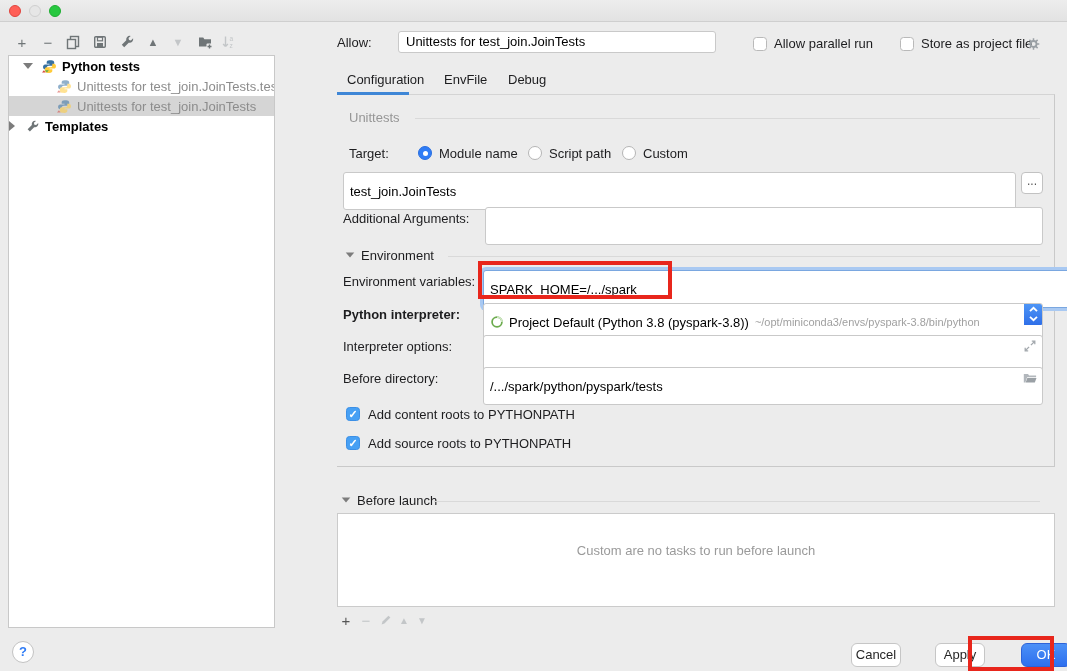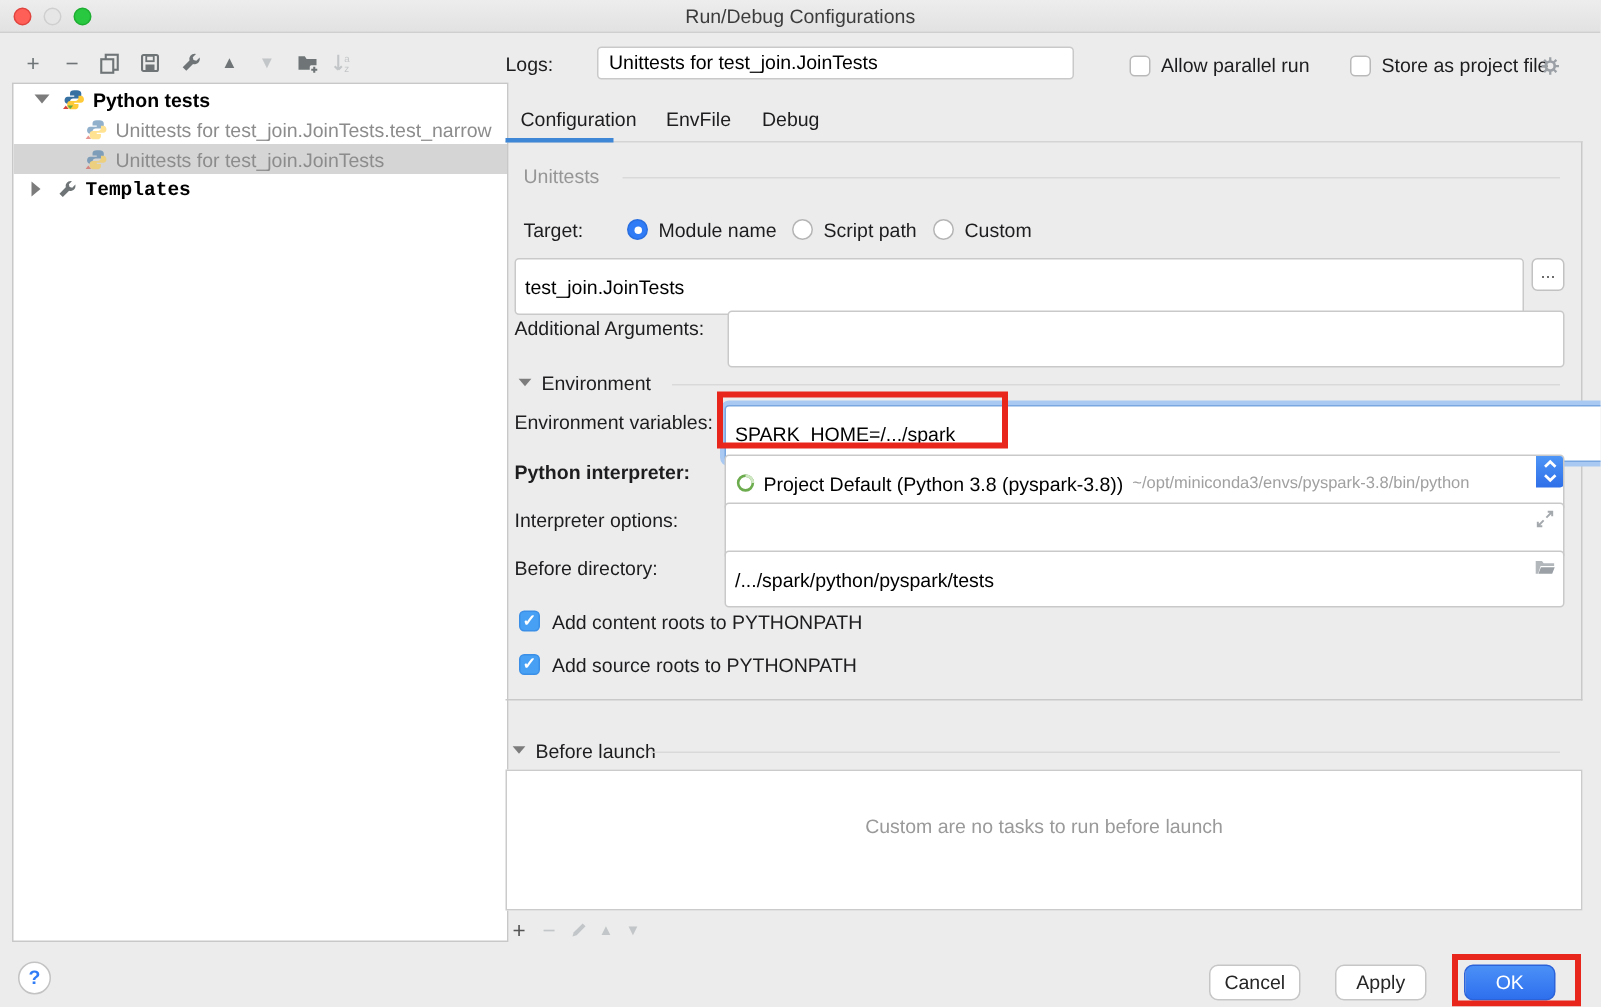--- a/index.html
+++ b/index.html
@@ -16,21 +16,21 @@
   .tl.min { left:29px; background:#e6e6e6; border:1px solid #cfcfcf; }
   .tl.zoom { left:49px; background:#28c840; border:1px solid #1eae32; }
   .titletext { position:absolute; top:3px; left:0; width:1067px; text-align:center; font-size:13px; color:#3c3c3c; }
 
   
   .tbicon { position:absolute; top:34px; width:16px; height:16px; display:flex; align-items:center; justify-content:center; font-size:15px; color:#6f7577; }
   .tbicon.dis { color:#c3c6c8; }
   .tbicon svg { width:16px; height:16px; }
 
   
-  .treepanel { position:absolute; left:8px; top:55px; width:331px; height:573px; background:#fff; border:1px solid #c8c8c8; overflow:hidden; }
+  .treepanel { position:absolute; left:8px; top:55px; width:267px; height:573px; background:#fff; border:1px solid #c8c8c8; overflow:hidden; }
   .trow { position:relative; height:20px; display:flex; align-items:center; white-space:nowrap; overflow:hidden; font-size:13px; }
   .trow.sel { background:#d5d5d5; }
   .disc { width:0; height:0; display:inline-block; }
   .disc.down { border-left:5px solid transparent; border-right:5px solid transparent; border-top:6px solid #7c7c7c; }
   .disc.right { border-top:5px solid transparent; border-bottom:5px solid transparent; border-left:6px solid #7c7c7c; }
   .ticon { width:15px; height:15px; display:inline-block; position:relative; }
   .ticon svg { width:15px; height:15px; display:block; }
   .bold { font-weight:bold; color:#000; }
   .childtxt { color:#8c8c8c; }
 
@@ -58,35 +58,34 @@
   .stepper svg { width:19px; height:22px; }
   .pathtxt { font-size:11px; color:#a0a0a0; margin-left:6px; }
 
   
   .taskpanel { position:absolute; left:337px; top:513px; width:718px; height:94px; background:#fff; border:1px solid #cbcbcb; text-align:center; padding-top:29px; font-size:13px; color:#9a9a9a; }
   .task-tb { position:absolute; top:612px; width:16px; height:16px; display:flex; align-items:center; justify-content:center; font-size:15px; color:#555; }
   .task-tb.dis { color:#c3c6c8; }
   .task-tb svg { width:14px; height:14px; }
 
   
-  .btn { position:absolute; top:643px; width:61px; height:24px; border-radius:6px; background:#fff; border:1px solid #c6c6c6; font-size:13px; color:#262626; text-align:center; line-height:22px; }
+  .btn { position:absolute; top:643px; width:50px; height:24px; border-radius:6px; background:#fff; border:1px solid #c6c6c6; font-size:13px; color:#262626; text-align:center; line-height:22px;margin-left:45px; }
   .btn.primary { background:linear-gradient(#4b90f7,#2e6fee); border-color:#2d63d8; color:#fff; }
   .helpbtn { position:absolute; left:12px; top:641px; width:22px; height:22px; border-radius:50%; background:#fff; border:1px solid #c3c3c3; color:#2f7cf6; font-size:13px; font-weight:bold; text-align:center; line-height:20px; }
 
   
   .redbox { position:absolute; border:4px solid #e8261c; z-index:10; pointer-events:none; }
 </style>
 </head>
 <body>
 
 <div class="titlebar">
   <span class="tl close"></span>
   <span class="tl min"></span>
   <span class="tl zoom"></span>
-  <div class="titletext">Run/Debug Configurations</div>
 </div>
 
 <div class="tbicon" style="left:14px;">+</div>
 <div class="tbicon" style="left:40px;">−</div>
 <div class="tbicon" style="left:65px;">
   <svg viewBox="0 0 16 16">
       <rect x="5.5" y="2.5" width="8" height="10" fill="none" stroke="#6f7577" stroke-width="1.4"></rect>
       <rect x="2.5" y="5.5" width="8" height="9" fill="#ececec" stroke="#6f7577" stroke-width="1.4"></rect>
     </svg>
 </div>
@@ -145,32 +144,32 @@
   <div class="trow sel" style="padding-left:48px;">
     <span class="ticon" style="opacity:.55;">
       <svg viewBox="0 0 16 16">
           <path d="M8 1.2c-2 0-3 .8-3 2.2V5h3v.9H3.3C2 5.9 1.1 7 1.1 8.4S2 10.9 3.3 10.9H5V9.2C5 8 6 7.1 7.2 7.1H11c1.1 0 2-.9 2-2V3.4c0-1.4-1.5-2.2-3-2.2z" fill="#3771a2"></path>
           <path d="M8 14.8c2 0 3-.8 3-2.2V11H8v-.9h4.7c1.3 0 2.2-1.1 2.2-2.5s-.9-2.5-2.2-2.5H11v1.7C11 8 10 8.9 8.8 8.9H5c-1.1 0-2 .9-2 2v1.7c0 1.4 1.5 2.2 3 2.2z" fill="#ffcb3a"></path>
           <path d="M2 12l2 2.5H0z" fill="#d6443c"></path>
         </svg>
     </span>
     <span class="childtxt" style="margin-left:5px;">Unittests for test_join.JoinTests</span>
   </div>
-  <div class="trow" style="padding-left:12px;font-family:Liberation Mono, monospace;">
+  <div class="trow" style="padding-left:0;">
     <span class="disc right"></span>
     <span class="ticon" style="margin-left:10px;">
       <svg viewBox="0 0 16 16">
           <path d="M10.8 1.8a3.6 3.6 0 0 0-3.5 4.5L2.8 10.8 5.2 13.2l4.5-4.5a3.6 3.6 0 0 0 4.4-4.4l-2.2 2.2-1.9-.5-.5-1.9 2.2-2.1a3.6 3.6 0 0 0-.9-.2z" fill="#6f7577"></path>
         </svg>
     </span>
     <span class="bold" style="margin-left:5px;">Templates</span>
   </div>
 </div>
 
-<span class="label" style="left:337px; top:35px;">Logs:</span>
+<span class="label" style="left:337px; top:35px;">Allow:</span>
 <div class="namefield">Unittests for test_join.JoinTests</div>
 <span class="cb" style="left:753px; top:37px;"></span>
 <span class="label" style="left:774px; top:36px;">Allow parallel run</span>
 <span class="cb" style="left:900px; top:37px;"></span>
 <span class="label" style="left:921px; top:36px;">Store as project file</span>
 <div class="abs" style="left:1026px; top:36px; width:16px; height:16px;">
   <svg viewBox="0 0 16 16" width="16" height="16">
       <circle cx="7.5" cy="8" r="3" fill="none" stroke="#9aa0a5" stroke-width="1.8"></circle>
       <path d="M7.5 2.2v2.5M7.5 11.3v2.5M1.7 8h2.5M10.8 8h2.5M3.4 3.9l1.8 1.8M9.8 10.3l1.8 1.8M11.6 3.9L9.8 5.7M3.4 12.1l1.8-1.8" stroke="#9aa0a5" stroke-width="1.5"></path>
     </svg>

